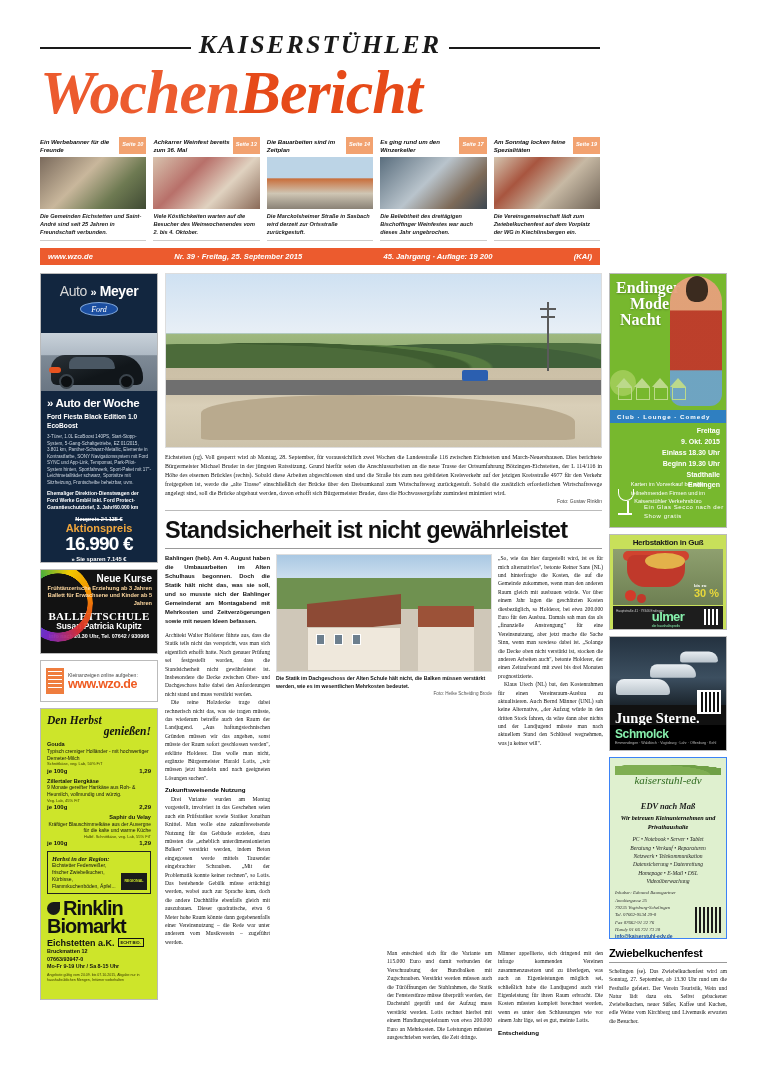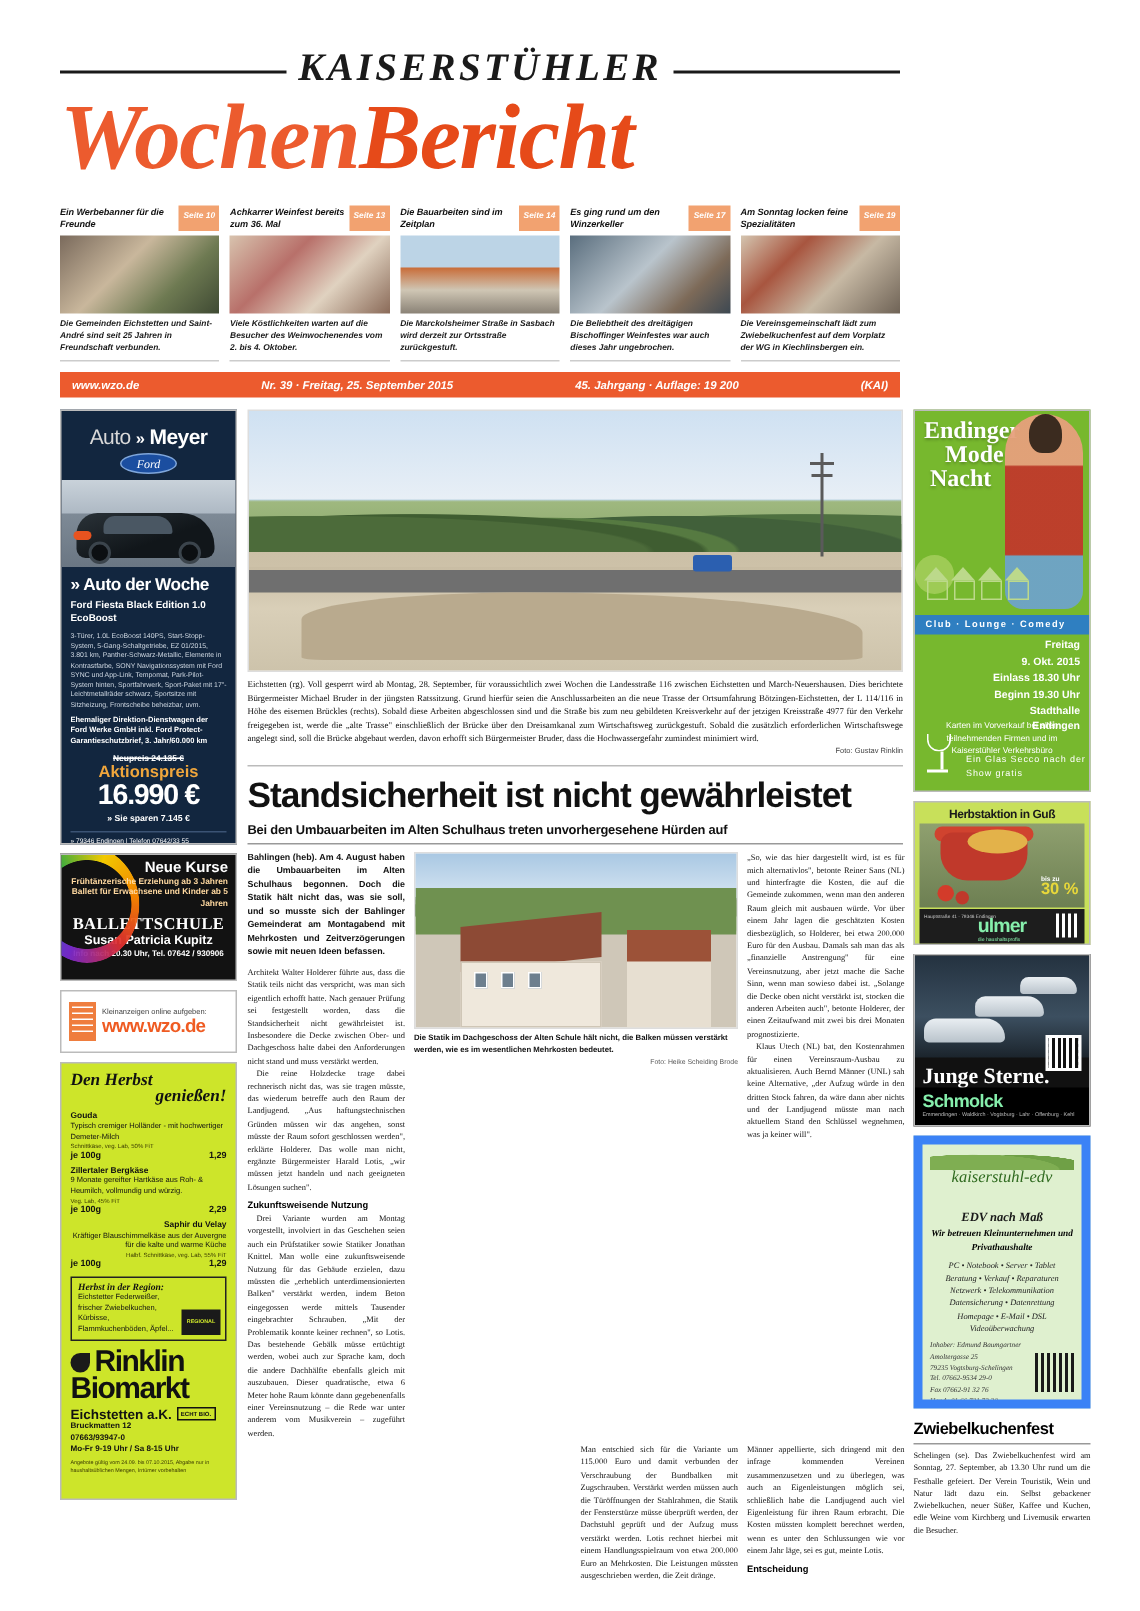--- a/index.html
+++ b/index.html
@@ -58,21 +58,21 @@
   .col-main { width: 437px; flex:none; }
   .col-right { width: 118px; flex:none; }
 
   
   .ad { position:relative; overflow:hidden; }
   .ad-meyer { background:#12263f; border:1px solid #bbb; height: 290px; padding:6px; color:#fff; }
   .meyer-logo { text-align:center; font-size:14px; font-weight:700; letter-spacing:-0.4px; padding:3px 0 1px;}
   .meyer-logo .grey { color:#d8d8d8; font-weight:400; }
   .meyer-logo .arrow { color:#fff; font-size:11px; }
   .ford-oval {
-    width:38px; height:14px; border-radius:50%; background:#1b4ea0; margin:2px auto 4px;
+    width:38px; height:14px; border-radius:50%; background:#1b4ea0; margin:2px auto 17px;
     display:flex; align-items:center; justify-content:center;
     font-family:"Liberation Serif", serif; font-style:italic; font-size:8px; color:#fff;
     border:1px solid #7fa6da;
   }
   .car-photo {
     height:58px; margin:0 -6px; background:
       linear-gradient(180deg,#c9d2da 0%, #aeb9c4 38%, #7e8a96 39%, #6a7683 100%);
     position:relative; overflow:hidden;
   }
   .car-body{ position:absolute; left:10px; bottom:6px; width:92px; height:30px;
@@ -238,21 +238,21 @@
   .s-title{ color:#fff; font-family:"Liberation Serif", serif; font-size:14.5px; font-weight:700; padding:6px 5px 0; line-height:1;}
   .s-sub{ color:#e6e6e6; font-size:5.6px; padding:3px 5px 0;}
   .s-txt{ color:#d8d8d8; font-size:4.8px; line-height:1.45; padding:5px 5px 0; width:62%;}
   .s-qr{ position:absolute; right:5px; bottom:36px; width:24px;height:24px;background:
       repeating-linear-gradient(90deg,#fff 0 2px,#111 2px 4px),
       repeating-linear-gradient(0deg,#fff 0 2px,transparent 2px 4px); border:2px solid #fff;}
   .s-foot{ position:absolute; left:0; right:0; bottom:0; background:#000; padding:3px 5px 4px;}
   .s-brand{ color:#86efac; font-size:12px; font-weight:700; letter-spacing:-0.4px; line-height:1;}
   .s-brandsub{ color:#bbb; font-size:3.6px; line-height:1.4; margin-top:1px;}
 
-  .ad-edv { background:#dff0cf; border:6px solid #3b82f6; margin-top:6px; height:182px; padding:5px; position:relative; text-align:center;}
+  .ad-edv { background:#dff0cf; border:1px solid #3b82f6; margin-top:6px; height:182px; padding:5px; position:relative; text-align:center;}
   .edv-hills{ height:12px; background:
      radial-gradient(ellipse at 30% 100%, #7fae52 0 60%, transparent 61%),
      radial-gradient(ellipse at 62% 100%, #6fa046 0 58%, transparent 59%); }
   .edv-name{ font-family:"Liberation Serif", serif; font-style:italic; font-size:11px; color:#2f6a1f; font-weight:400; line-height:1;}
   .edv-tag{ font-family:"Liberation Serif", serif; font-style:italic; font-weight:700; font-size:8.4px; color:#1a1a1a; margin-top:16px;}
   .edv-l1{ font-family:"Liberation Serif", serif; font-style:italic; font-weight:700; font-size:6.2px; line-height:1.45; margin-top:3px;}
   .edv-l2{ font-family:"Liberation Serif", serif; font-style:italic; font-size:5.6px; line-height:1.5; margin-top:3px; color:#222;}
   .edv-addr{ font-family:"Liberation Serif", serif; font-style:italic; font-size:4.8px; line-height:1.52; margin-top:4px; text-align:left; color:#333;}
   .edv-url{ font-size:5px; font-weight:700; color:#1c4f9c; text-align:left; line-height:1.4;}
   .edv-qr{ position:absolute; right:5px; bottom:5px; width:26px;height:26px;background:
@@ -449,21 +449,20 @@
         <div class="lp-truck"></div>
         <div class="lp-pole"></div>
       </div>
 
       <div class="lead-body">Eichstetten (rg). Voll gesperrt wird ab Montag, 28. September, für voraussichtlich zwei Wochen die Landesstraße 116 zwischen Eichstetten und March-Neuershausen. Dies berichtete Bürgermeister Michael Bruder in der jüngsten Ratssitzung. Grund hierfür seien die Anschlussarbeiten an die neue Trasse der Ortsumfahrung Bötzingen-Eichstetten, der L 114/116 in Höhe des eisernen Brückles (rechts). Sobald diese Arbeiten abgeschlossen sind und die Straße bis zum neu gebildeten Kreisverkehr auf der jetzigen Kreisstraße 4977 für den Verkehr freigegeben ist, werde die „alte Trasse" einschließlich der Brücke über den Dreisamkanal zum Wirtschaftsweg zurückgestuft. Sobald die zusätzlich erforderlichen Wirtschaftswege angelegt sind, soll die Brücke abgebaut werden, davon erhofft sich Bürgermeister Bruder, dass die Hochwassergefahr zumindest minimiert wird.</div>
       <div class="credit">Foto: Gustav Rinklin</div>
 
       <div class="rule-thin"></div>
 
       <div class="art2-head">Standsicherheit ist nicht gewährleistet</div>
-      <div class="art2-sub">Bei den Umbauarbeiten im Alten Schulhaus treten unvorhergesehene Hürden auf</div>
       <div class="art2-rule"></div>
 
       <div class="art2-cols">
         <div class="a2col">
           <div class="lead-in">Bahlingen (heb). Am 4. August haben die Umbauarbeiten im Alten Schulhaus begonnen. Doch die Statik hält nicht das, was sie soll, und so musste sich der Bahlinger Gemeinderat am Montagabend mit Mehrkosten und Zeitverzögerungen sowie mit neuen Ideen befassen.</div>
           <div class="ptext first" style="margin-top:5px">Architekt Walter Holderer führte aus, dass die Statik teils nicht das verspricht, was man sich eigentlich erhofft hatte. Nach genauer Prüfung sei festgestellt worden, dass die Standsicherheit nicht gewährleistet ist. Insbesondere die Decke zwischen Ober- und Dachgeschoss halte dabei den Anforderungen nicht stand und muss verstärkt werden.</div>
           <div class="ptext">Die reine Holzdecke trage dabei rechnerisch nicht das, was sie tragen müsste, das wiederum betreffe auch den Raum der Landjugend. „Aus haftungstechnischen Gründen müssen wir das angehen, sonst müsste der Raum sofort geschlossen werden", erklärte Holderer. Das wolle man nicht, ergänzte Bürgermeister Harald Lotis, „wir müssen jetzt handeln und nach geeigneten Lösungen suchen".</div>
           <div class="subhead">Zukunftsweisende Nutzung</div>
           <div class="ptext">Drei Variante wurden am Montag vorgestellt, involviert in das Geschehen seien auch ein Prüfstatiker sowie Statiker Jonathan Knittel. Man wolle eine zukunftsweisende Nutzung für das Gebäude erzielen, dazu müssten die „erheblich unterdimensionierten Balken" verstärkt werden, indem Beton eingegossen werde mittels Tausender eingebrachter Schrauben. „Mit der Problematik konnte keiner rechnen", so Lotis. Das bestehende Gebälk müsse ertüchtigt werden, wobei auch zur Sprache kam, doch die andere Dachhälfte ebenfalls gleich mit auszubauen. Dieser quadratische, etwa 6 Meter hohe Raum könnte dann gegebenenfalls einer Vereinsnutzung – die Rede war unter anderem vom Musikverein – zugeführt werden.</div>
         </div>

